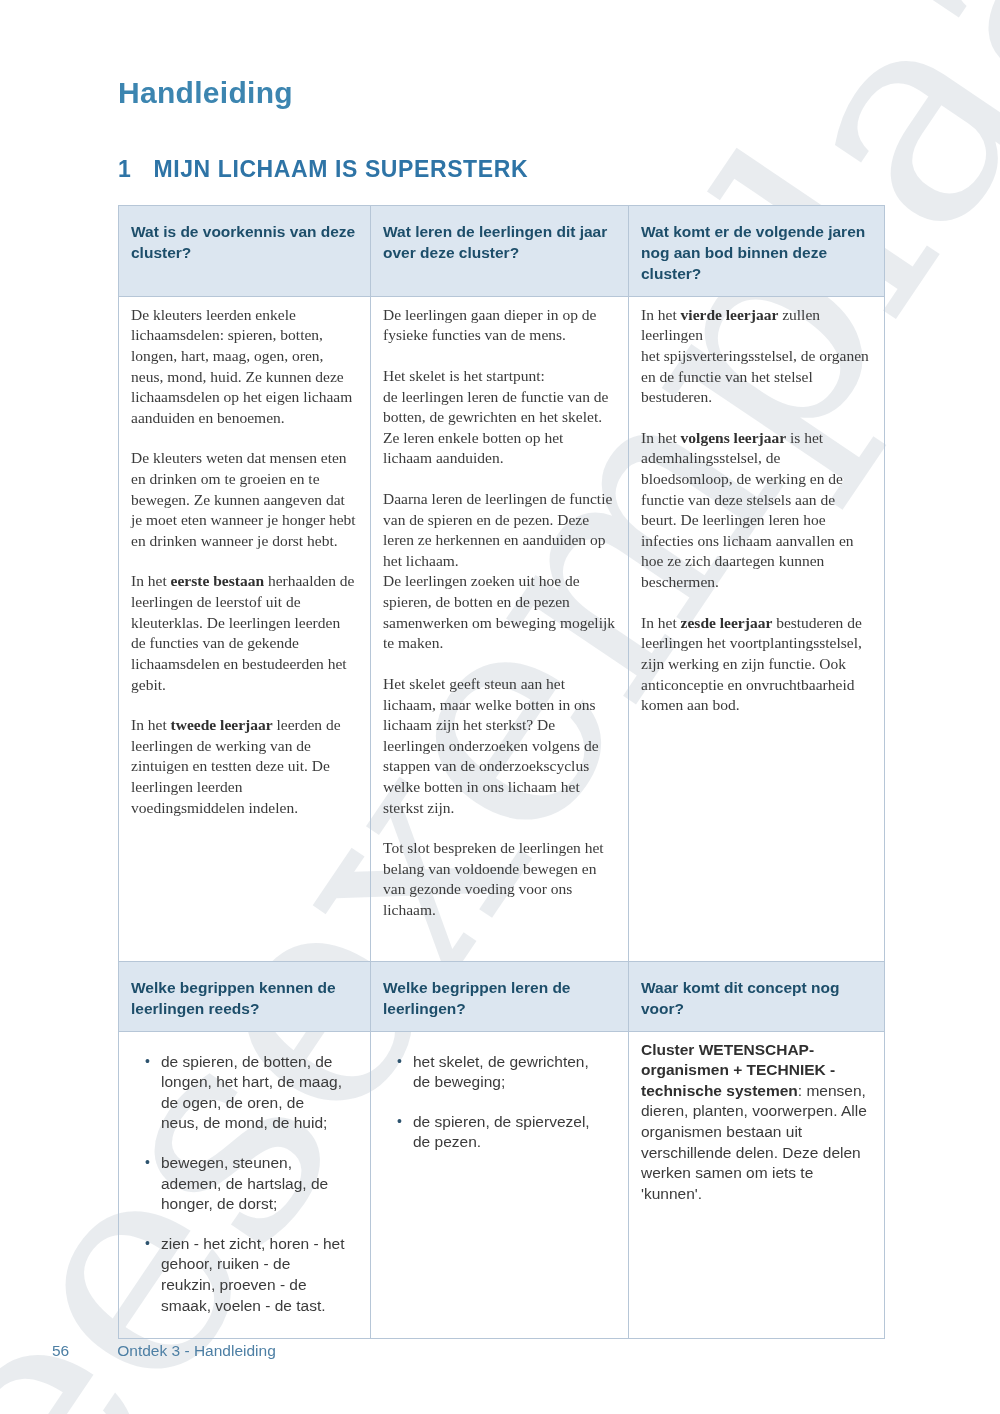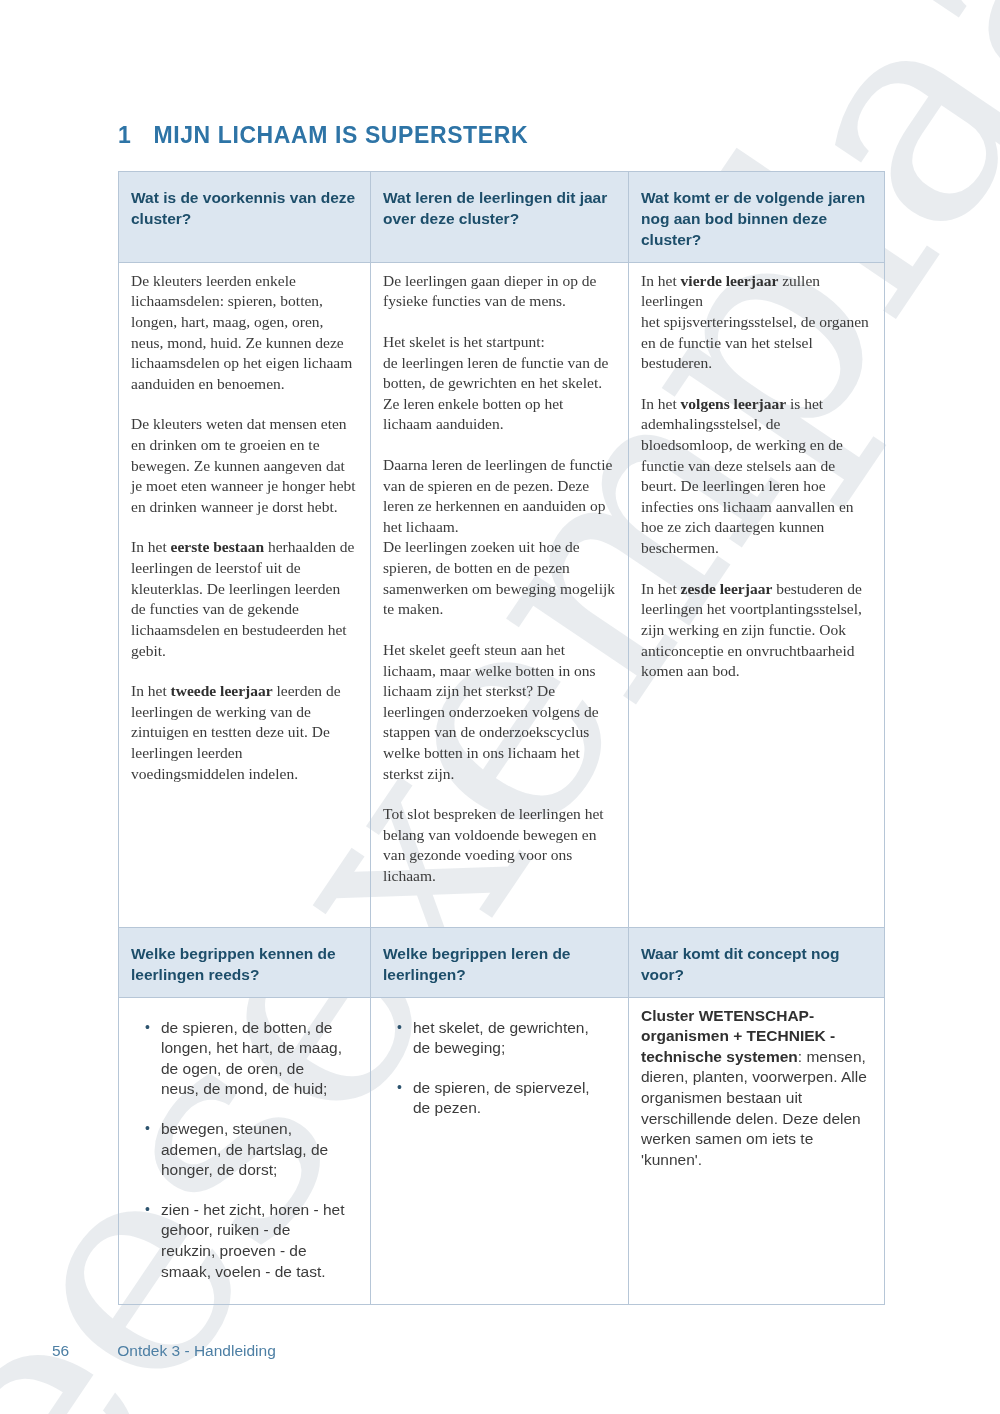--- a/index.html
+++ b/index.html
@@ -75,20 +75,21 @@
 </style>
 </head>
 <body>
 
 <div class="page">
 
   <div class="watermark">Leesexemplaar</div>
 
   <div class="content">
 
+    <h1 class="doc-title">Handleiding</h1>
 
     <div class="section-heading">
       <span>1</span>
       <span>MIJN LICHAAM IS SUPERSTERK</span>
     </div>
 
     <table class="cluster-table">
       <colgroup>
           <col class="c1">
           <col class="c2">

